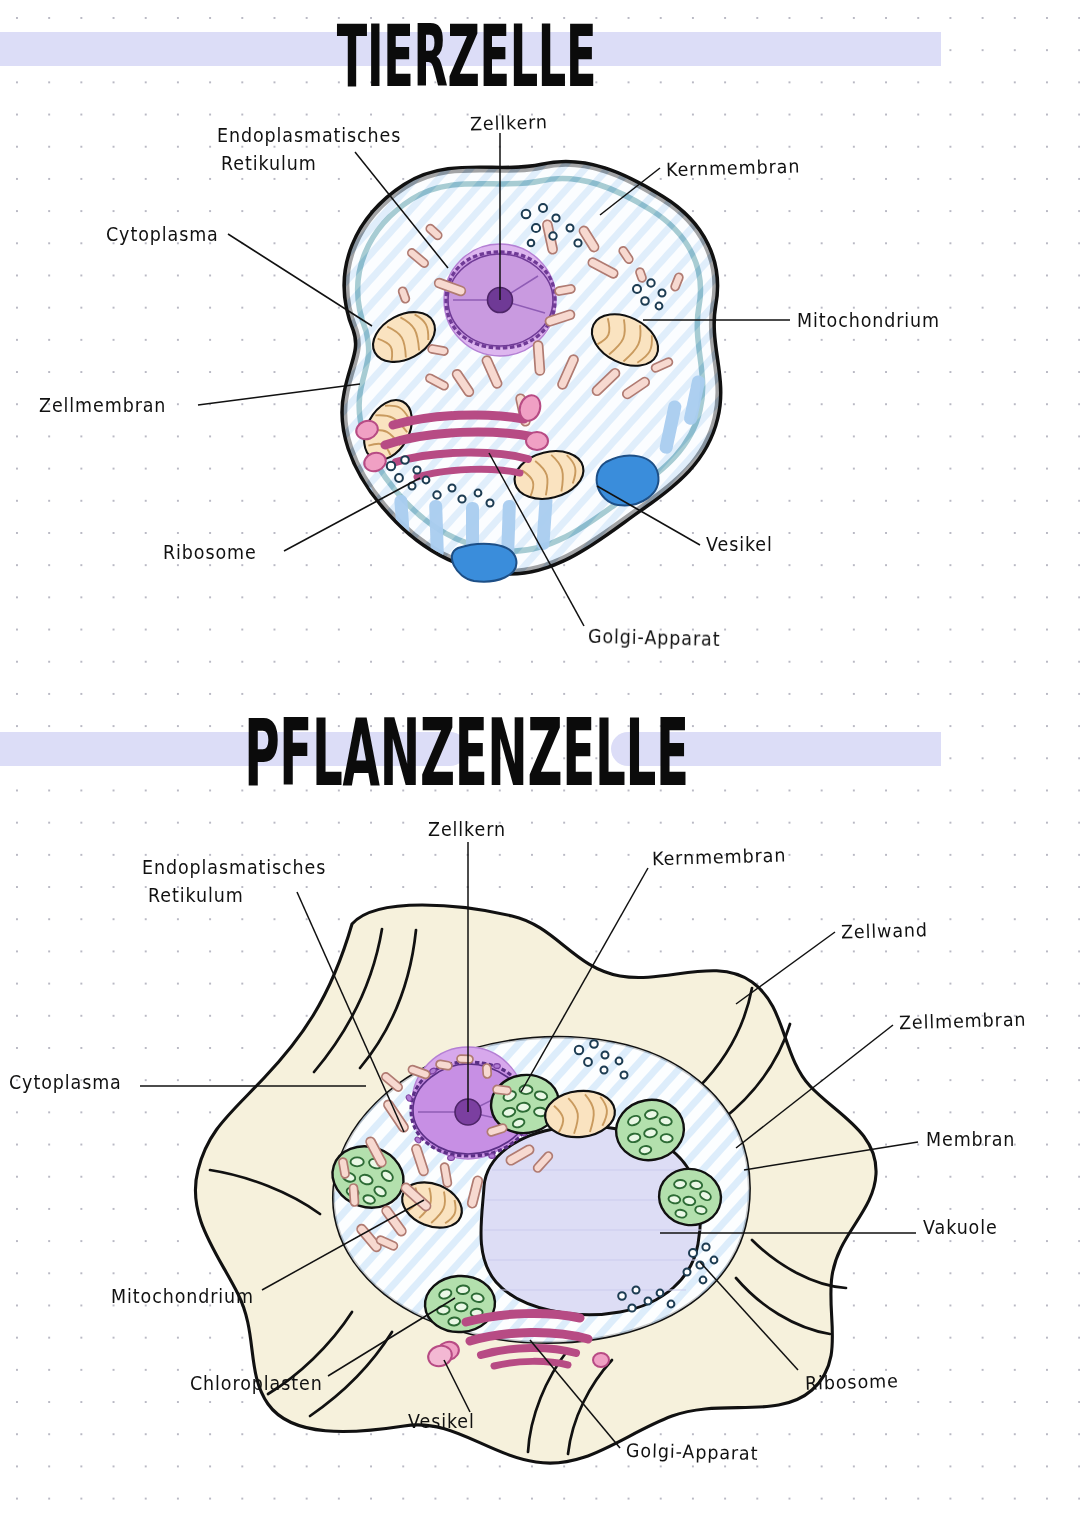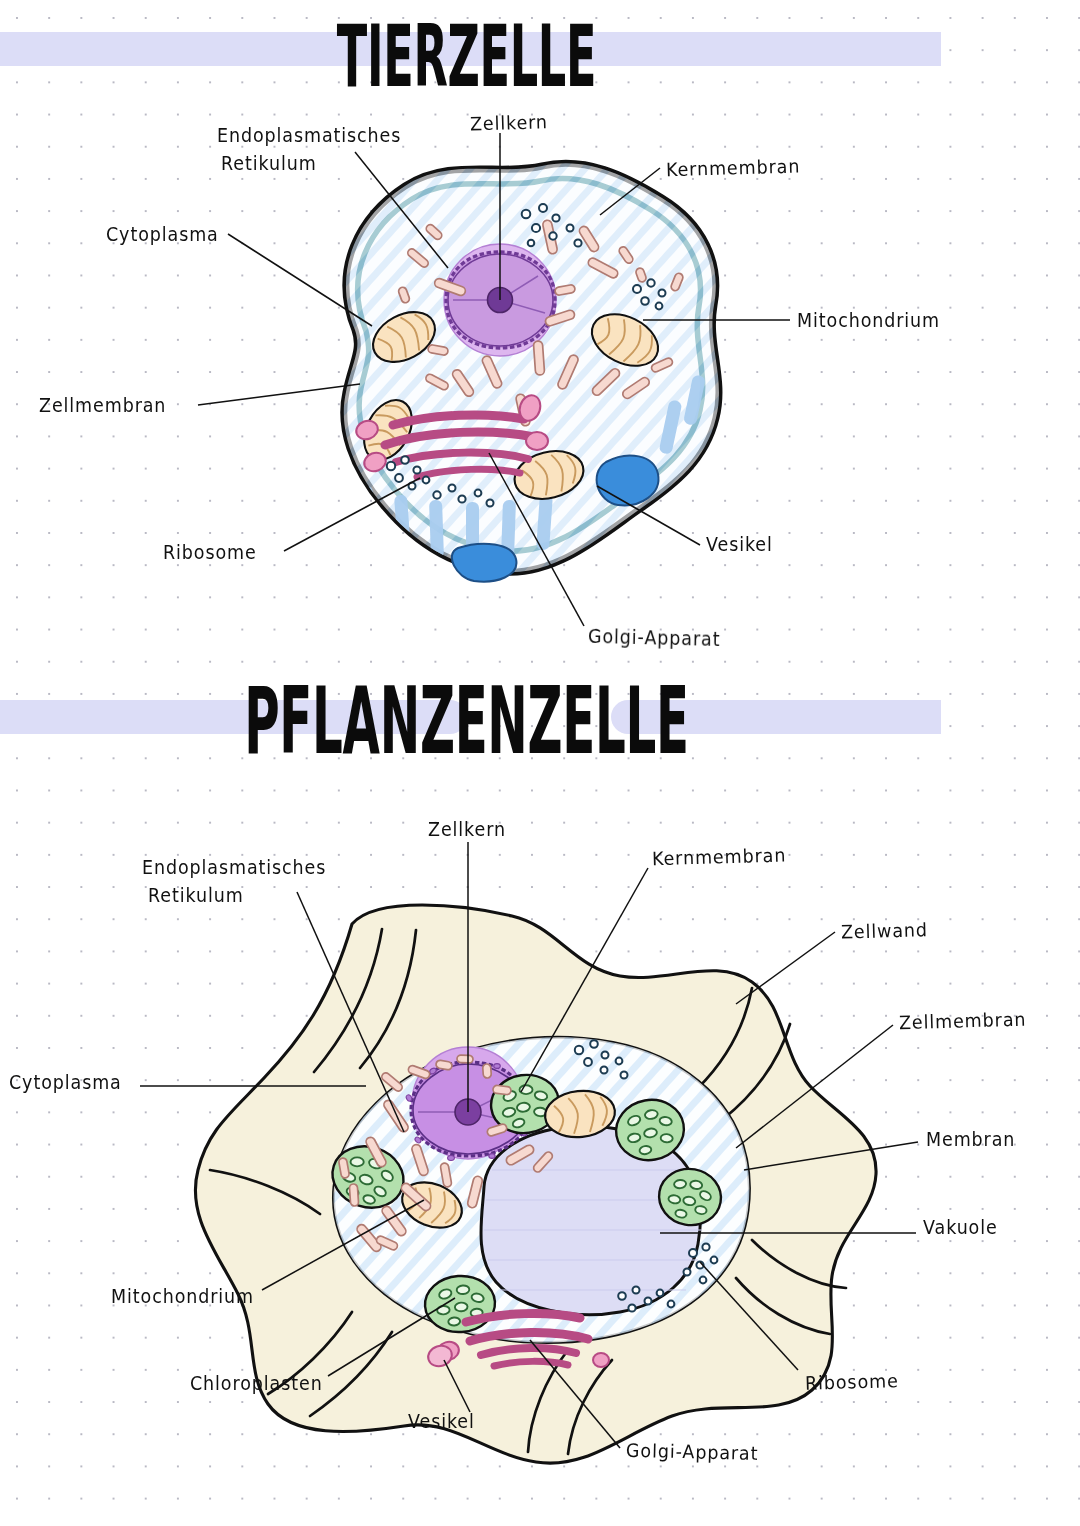--- a/index.html
+++ b/index.html
@@ -315,21 +315,21 @@
     <line class="leader" x1="228" y1="234" x2="372" y2="326"></line>
     <line class="leader" x1="790" y1="320" x2="643" y2="320"></line>
     <line class="leader" x1="198" y1="405" x2="360" y2="384"></line>
     <line class="leader" x1="284" y1="551" x2="420" y2="478"></line>
     <line class="leader" x1="700" y1="545" x2="597" y2="486"></line>
     <line class="leader" x1="584" y1="626" x2="489" y2="453"></line>
   </g>
 </svg>
 </div>
 
-<div class="title-band" style="top:680px; height:74px;">
+<div class="title-band" style="top:712px; height:74px;">
   <div class="band-strip left" style="width:475px;"></div>
   <div class="band-strip right" style="width:330px;"></div>
   <div class="band-title" style="font-size:78px; padding-top:2px;">PFLANZENZELLE</div>
 </div>
 
 <div class="lbl two-line" style="left:142px; top:855px; width:210px;">
   <span>Endoplasmatisches</span><br>
   <span style="margin-left:6px;">Retikulum</span>
 </div>
 <div class="lbl" style="left:428px; top:820px;">Zellkern</div>

